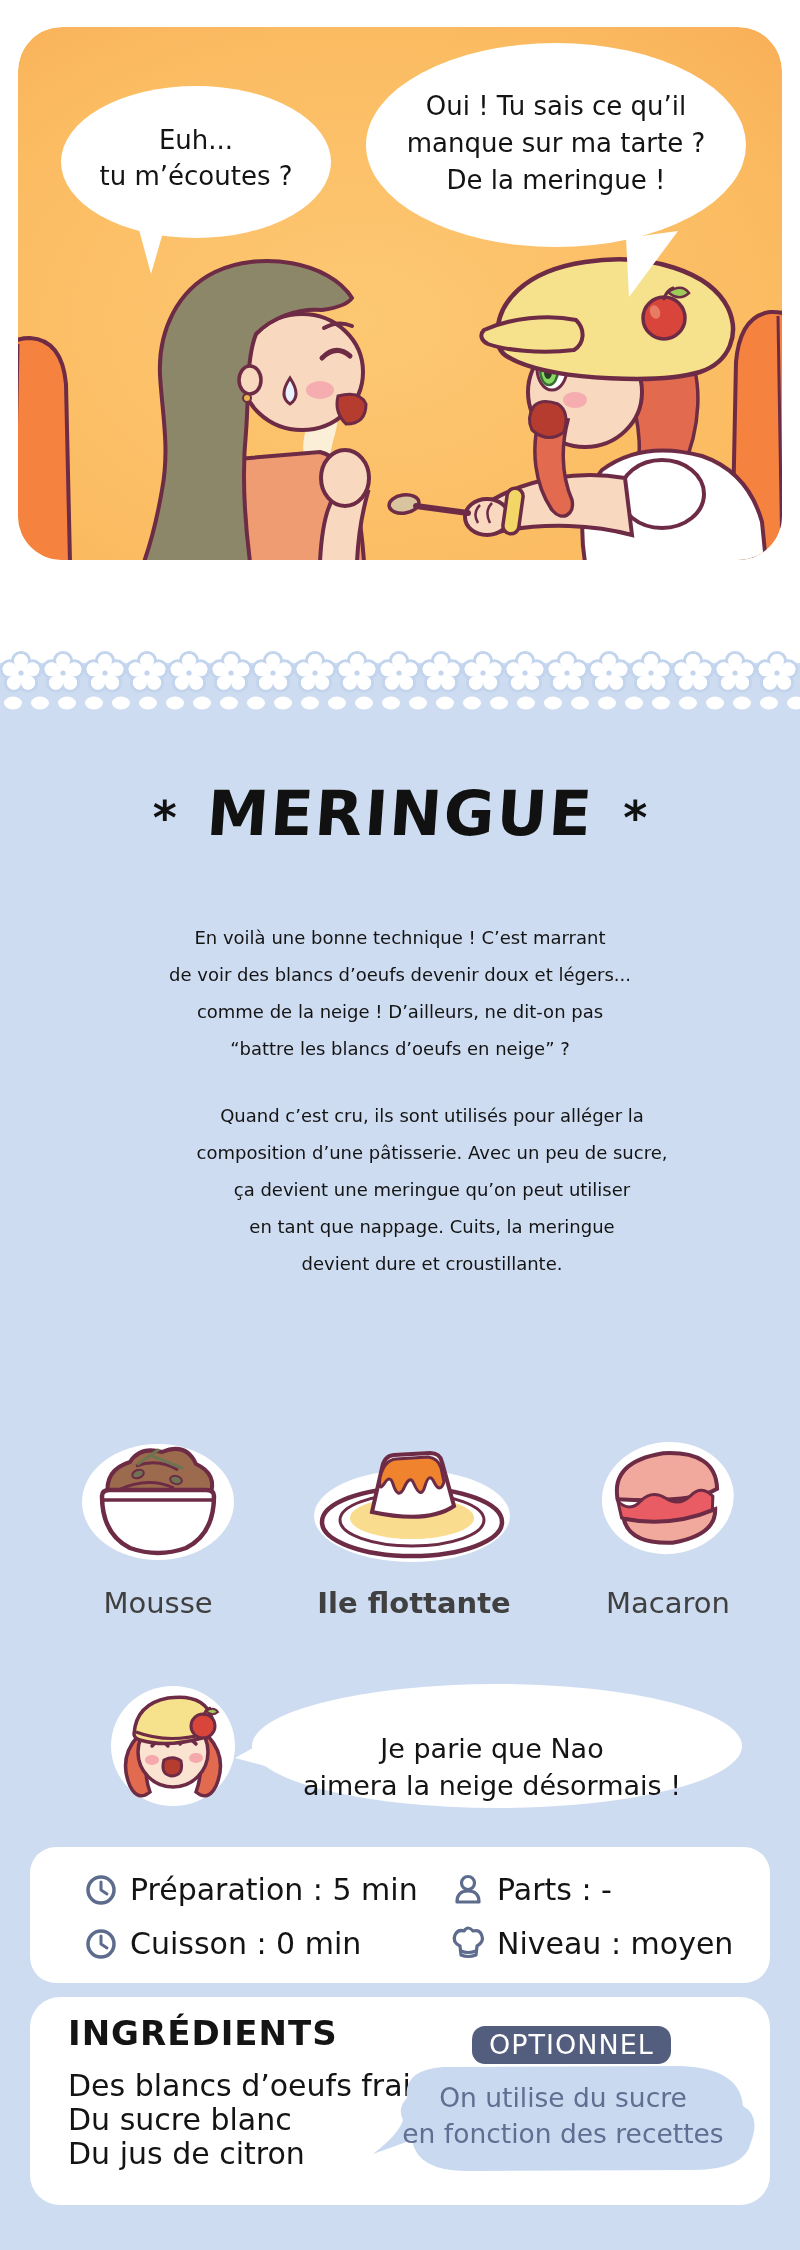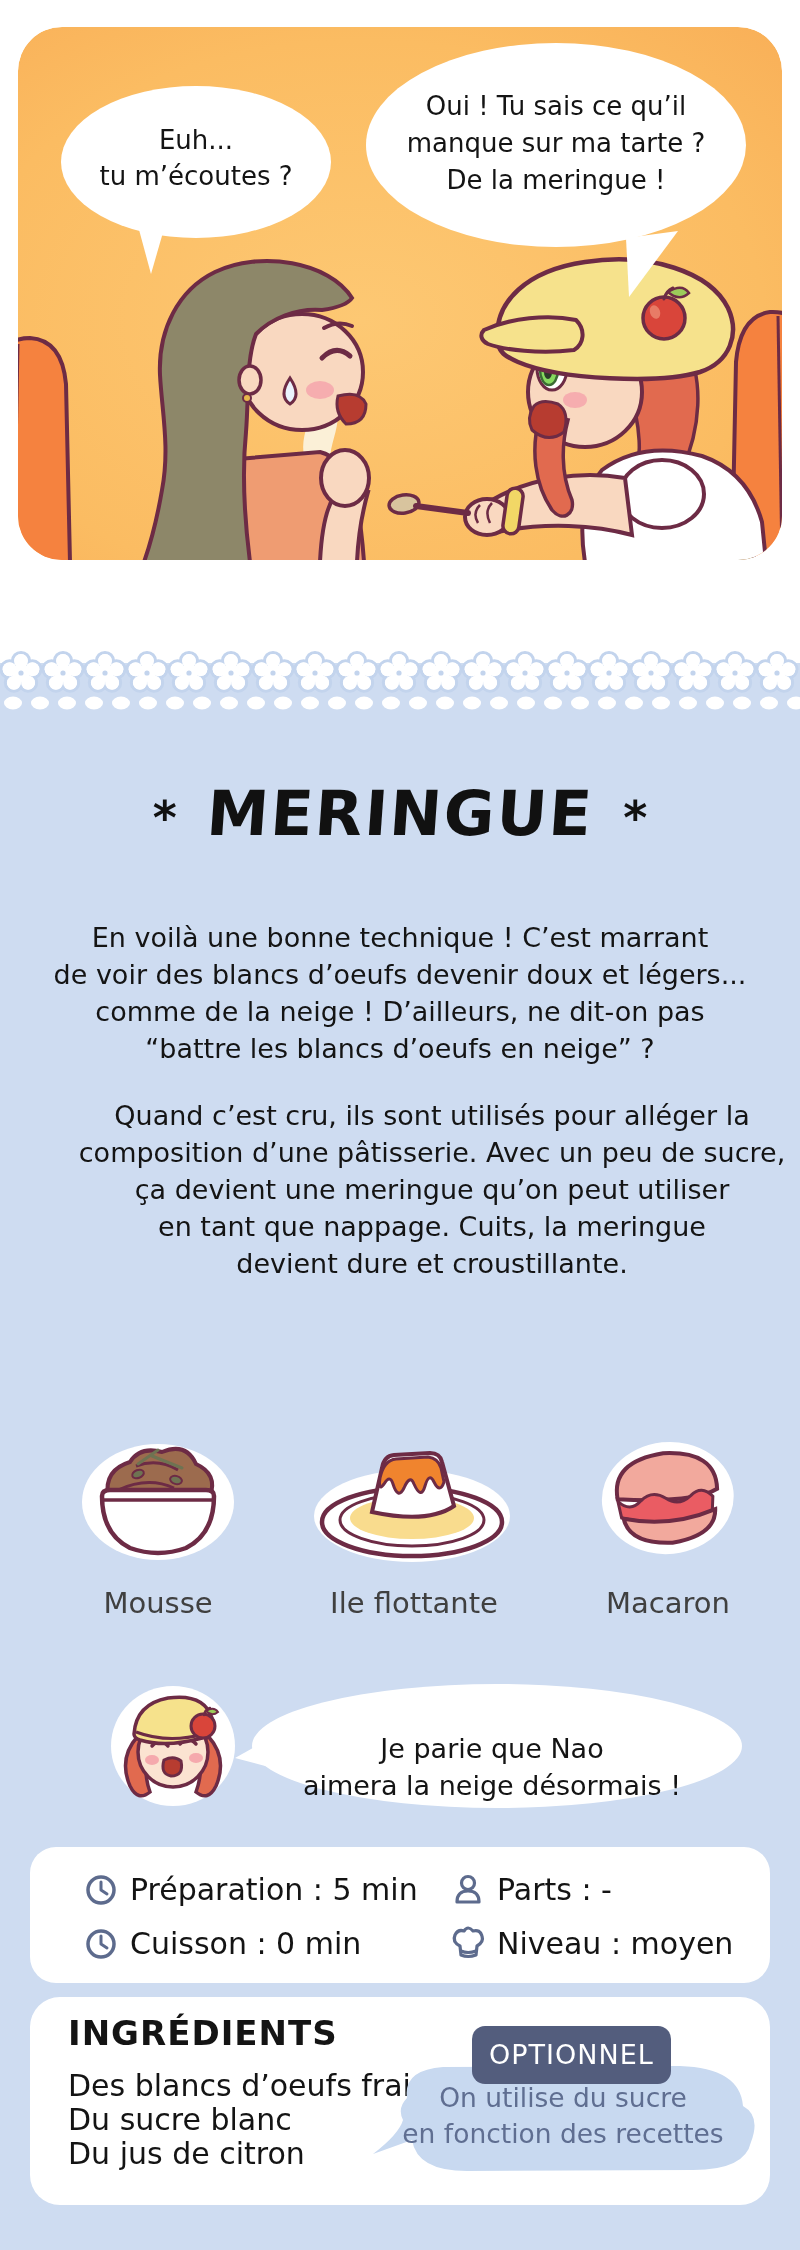--- a/index.html
+++ b/index.html
@@ -14,49 +14,49 @@
   #bubble-right-text{left:374px;top:88px;width:364px;line-height:37px;}
   
   #blue-bg{left:0;top:663px;width:800px;height:1587px;background:#cedcf1;}
   #lace{left:0;top:640px;}
   
   #title-row{left:0;top:770px;width:800px;height:86px;display:flex;align-items:center;justify-content:center;}
   #title-row .star{font-size:46px;font-weight:800;color:#111;margin:0 30px;transform:translateY(5px);}
   #title-row .word{font-size:62px;font-weight:800;color:#111;letter-spacing:2px;transform:skewX(-4deg);}
   
   .para{left:0;width:800px;text-align:center;white-space:pre-line;
-        font-size:27px;line-height:37px;color:#141414;}
+        font-size:18px;line-height:37px;color:#141414;}
   #para-1{top:919px;}
   #para-2{top:1097px;padding-left:32px;}
   #para-3{top:1312px;}
   
   .dessert-label{top:1586px;width:220px;text-align:center;font-size:29px;color:#404040;}
   #label-mousse{left:48px;}
-  #label-ile{left:304px;}
+  #label-ile{left:304px;font-weight:bold;}
   #label-macaron{left:558px;}
   
   #mascot-bubble-text{left:292px;top:1712px;width:400px;text-align:center;white-space:pre-line;
                       font-size:27px;line-height:37px;color:#141414;margin-top:18px;}
   
   #info-box{left:30px;top:1847px;width:740px;height:136px;background:#fff;border-radius:26px;}
   .info-text{position:absolute;font-size:30px;line-height:36px;color:#141414;}
   #info-prep{left:130px;top:1872px;}
   #info-cook{left:130px;top:1926px;}
   #info-parts{left:497px;top:1872px;}
   #info-level{left:497px;top:1926px;}
   .info-icon{position:absolute;}
   #icon-clock-1{left:84px;top:1873px;}
   #icon-clock-2{left:84px;top:1927px;}
   #icon-person{left:451px;top:1872px;}
   #icon-chefhat{left:449px;top:1924px;}
   
   #ingr-box{left:30px;top:1997px;width:740px;height:208px;background:#fff;border-radius:30px;}
   #ingr-heading{left:68px;top:2013px;font-size:34px;font-weight:600;letter-spacing:1px;color:#141414;}
   #ingr-items{left:68px;top:2069px;white-space:pre-line;font-size:30px;line-height:34px;color:#141414;}
-  #opt-badge{left:472px;top:2026px;height:38px;line-height:38px;padding:10px 17px;border-radius:13px;
+  #opt-badge{left:472px;top:2026px;height:38px;line-height:38px;padding:0 17px;border-radius:13px;
              background:#535d7d;color:#ffffff;font-size:27px;letter-spacing:1px;z-index:3;}
   #opt-cloud{left:345px;top:2058px;z-index:2;}
   #opt-note{left:383px;top:2080px;width:360px;text-align:center;white-space:pre-line;z-index:3;
             font-size:26.5px;line-height:36px;color:#5f6e91;}
 </style>
 </head>
 <body>
 
 <div id="page">
 

